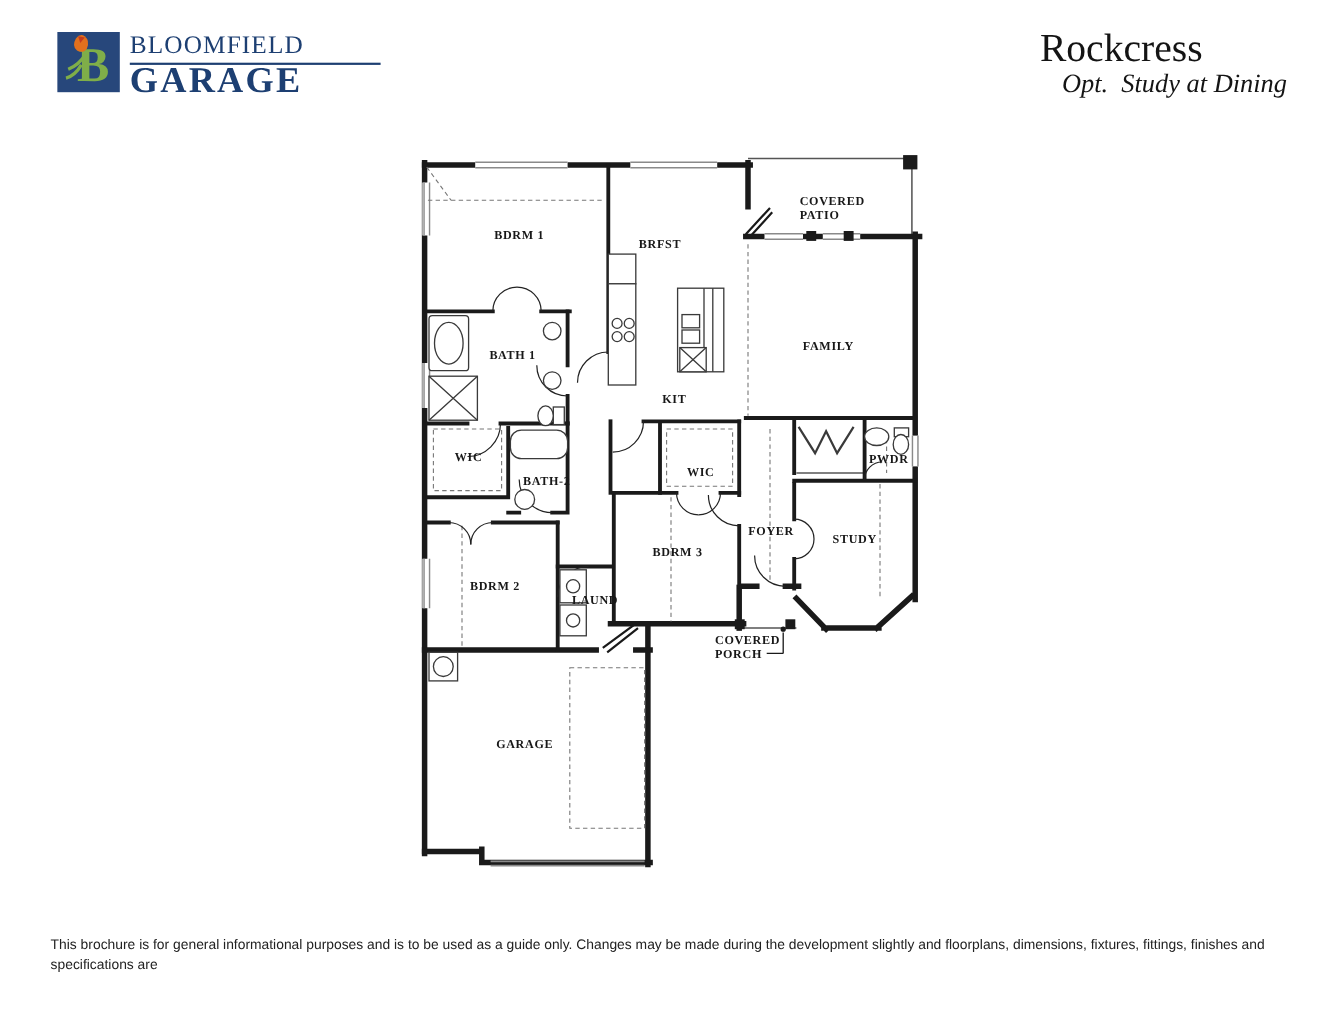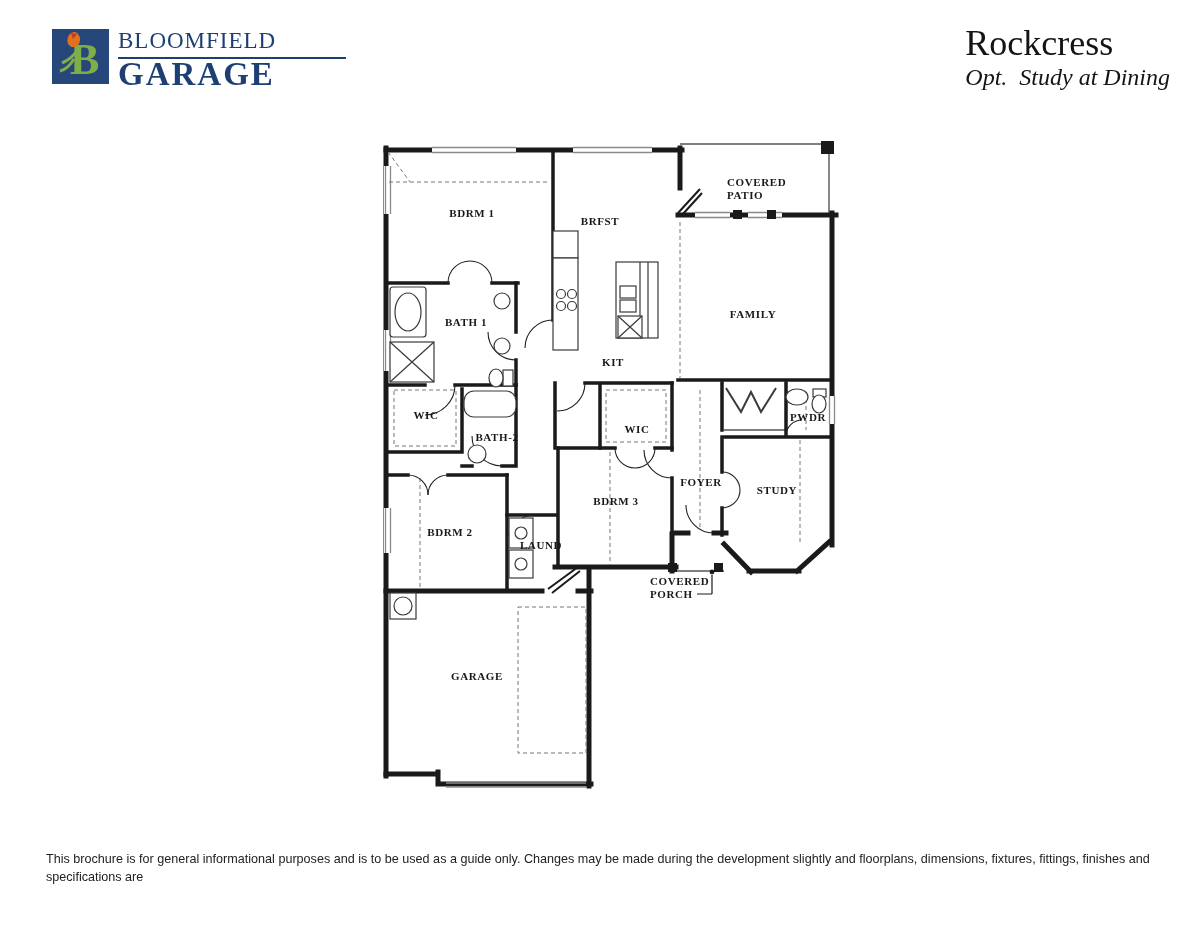--- a/index.html
+++ b/index.html
@@ -6,21 +6,21 @@
   body{width:1200px;height:927px;position:relative;font-family:"Liberation Serif",serif;overflow:hidden;}
 
   
   .logo-box{position:absolute;left:52px;top:29px;width:57px;height:55px;}
   .brand{position:absolute;left:118px;top:26px;color:#1d3f72;}
   .brand .l1{font-size:23px;font-weight:400;letter-spacing:1px;line-height:30px;}
   .brand .rule{height:2px;background:#1d3f72;margin:1px 0 0 0;width:228px;}
   .brand .l2{font-size:33px;font-weight:700;letter-spacing:2px;line-height:31px;}
   .titles{position:absolute;right:30px;top:24px;text-align:left;color:#141414;}
   .plan-name{font-size:36px;line-height:38px;}
-  .plan-option{font-size:24px;font-style:italic;line-height:30px;white-space:pre;}
+  .plan-option{font-size:24px;font-style:italic;line-height:30px;white-space:pre;margin-left:20px;}
 
   
   .plan{position:absolute;left:370px;top:128px;}
   .rlabel{font-family:"Liberation Serif",serif;font-weight:700;font-size:11px;letter-spacing:.6px;fill:#181818;}
 
   
   .footer{position:absolute;left:46px;top:850px;width:1115px;color:#222;
           font-family:"Liberation Sans",sans-serif;font-size:12.6px;line-height:18px;}
 </style>
 </head>

